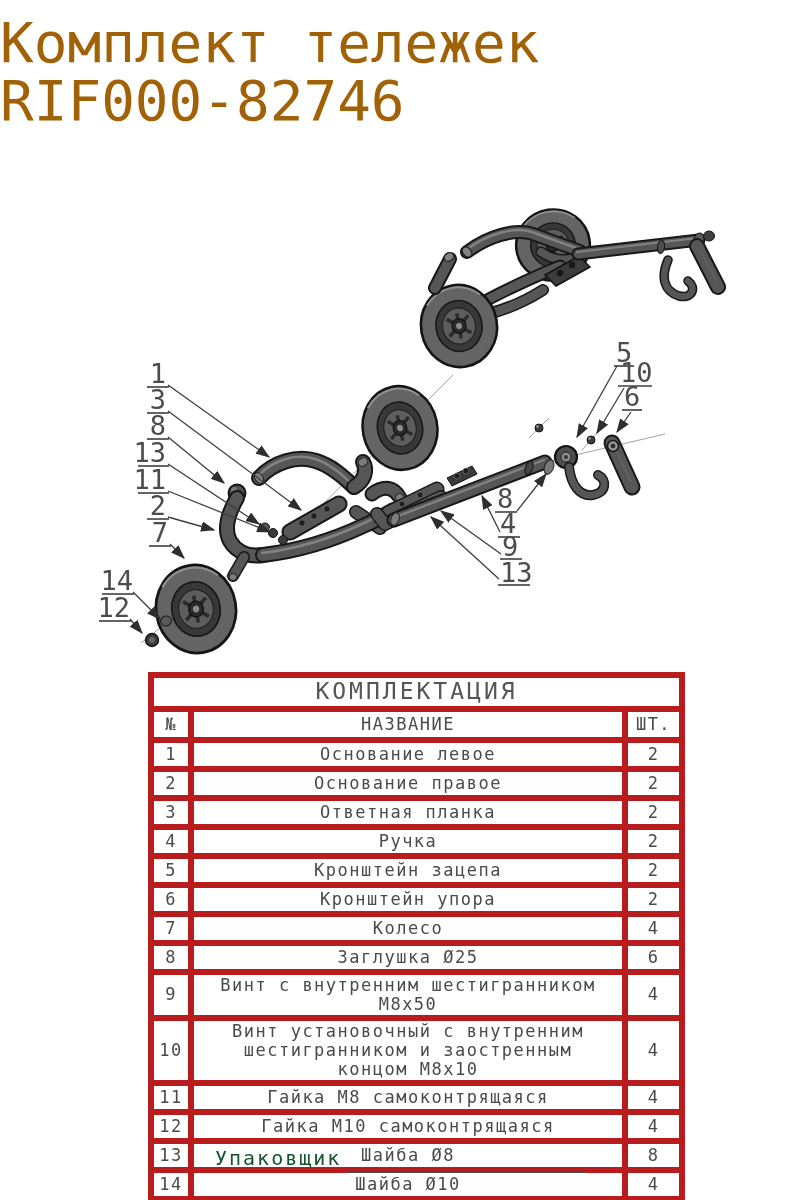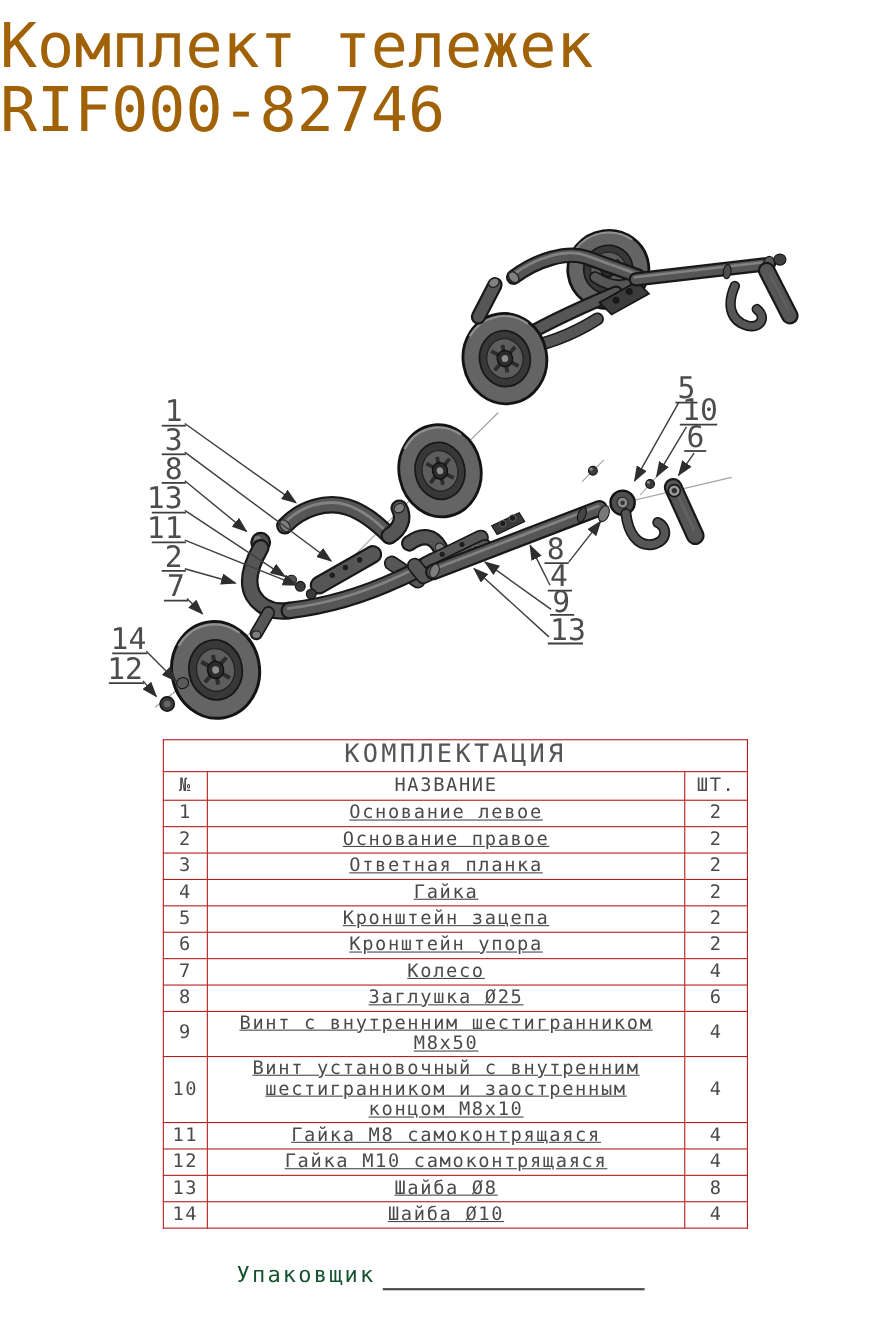--- a/index.html
+++ b/index.html
@@ -13,26 +13,26 @@
   .tO{fill:none;stroke:#181818;stroke-linecap:round;stroke-linejoin:round;}
   .tB{fill:none;stroke:#565656;stroke-linecap:round;stroke-linejoin:round;}
   .tS{fill:none;stroke:#8a8a8a;stroke-linecap:round;stroke-linejoin:round;opacity:.85;}
   .ldr{fill:none;stroke:#3e3e3e;stroke-width:1.3;}
   .und{stroke:#3e3e3e;stroke-width:1.6;}
   .axs{stroke:#a2a2a2;stroke-width:1;}
   .callout{font-family:"DejaVu Sans Mono",monospace;font-size:27px;fill:#4c4c4c;}
   
   .parts-table{position:absolute;left:148px;top:672px;width:531px;border-collapse:collapse;
                table-layout:fixed;color:#4a4a4a;}
-  .parts-table td{border:1px solid #b91c1c;text-align:center;vertical-align:middle;
+  .parts-table td{border:6px solid #b91c1c;text-align:center;vertical-align:middle;
                   font-size:17px;letter-spacing:1.5px;line-height:1.12;padding:1px 2px;}
   .parts-table .t-title td{height:22px;font-size:23px;letter-spacing:3px;color:#555;}
   .parts-table .t-head td{height:23px;}
   .parts-table tbody td{height:21px;}
-  .parts-table td.col-name{padding:1px 14px;text-decoration:underline;}
+  .parts-table td.col-name{padding:1px 14px;}
   
   .packer{position:absolute;left:215px;top:1146px;font-size:20px;letter-spacing:2px;color:#14532d;}
   .sigline{position:absolute;left:348px;top:1171px;width:238px;border-top:2px solid #4a4a4a;}
 </style>
 </head>
 <body>
 
 <div class="page">
 
   <div class="doc-title">
@@ -272,21 +272,21 @@
     </tr>
 
     <tr>
       <td>3</td>
       <td class="col-name">Ответная планка</td>
       <td>2</td>
     </tr>
 
     <tr>
       <td>4</td>
-      <td class="col-name">Гайка</td>
+      <td class="col-name">Ручка</td>
       <td>2</td>
     </tr>
 
     <tr>
       <td>5</td>
       <td class="col-name">Кронштейн зацепа</td>
       <td>2</td>
     </tr>
 
     <tr>

